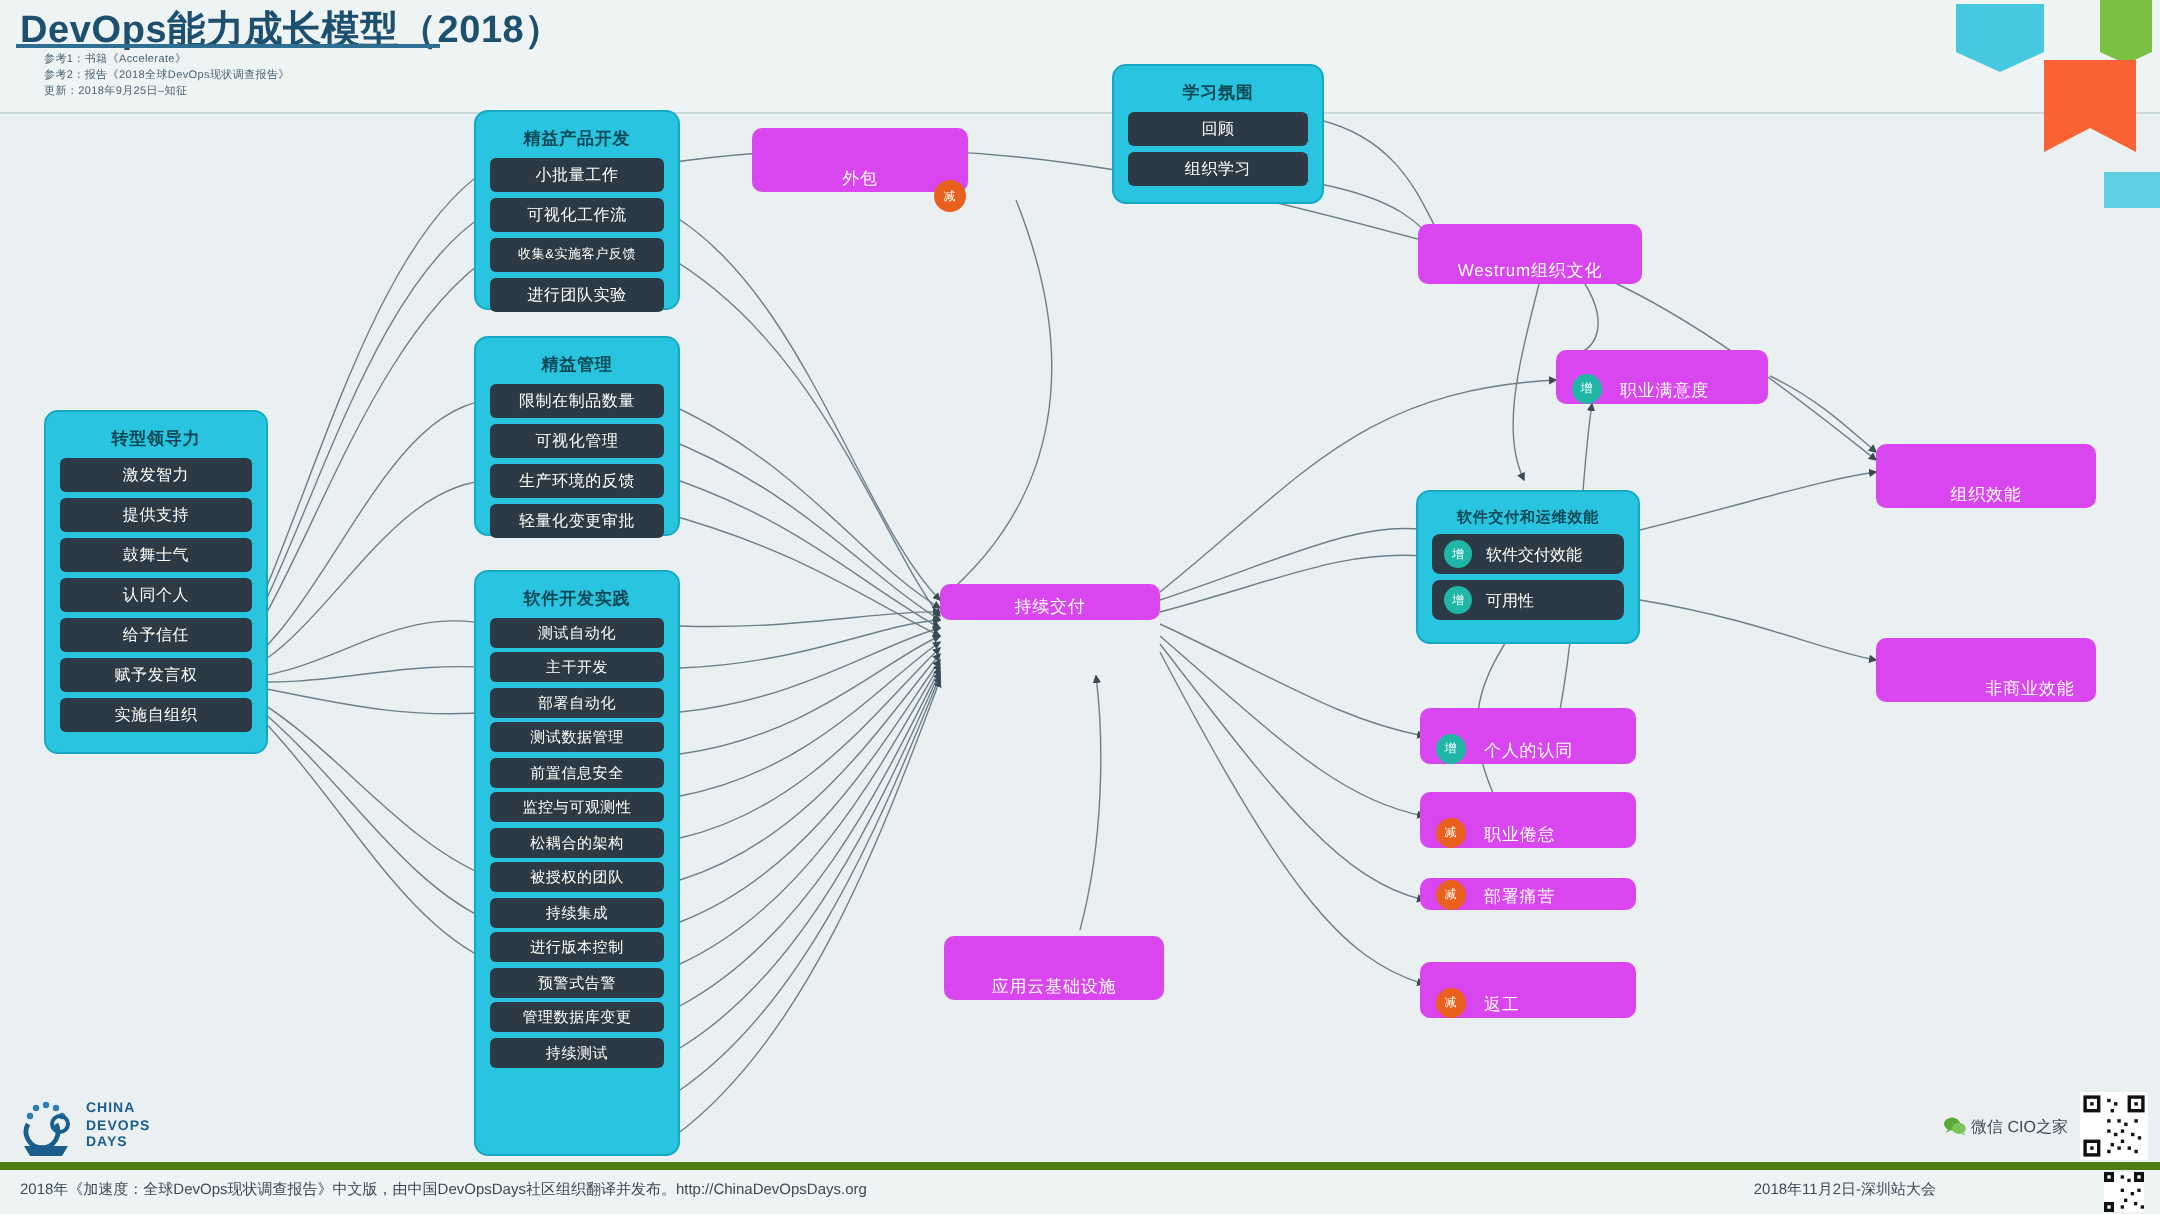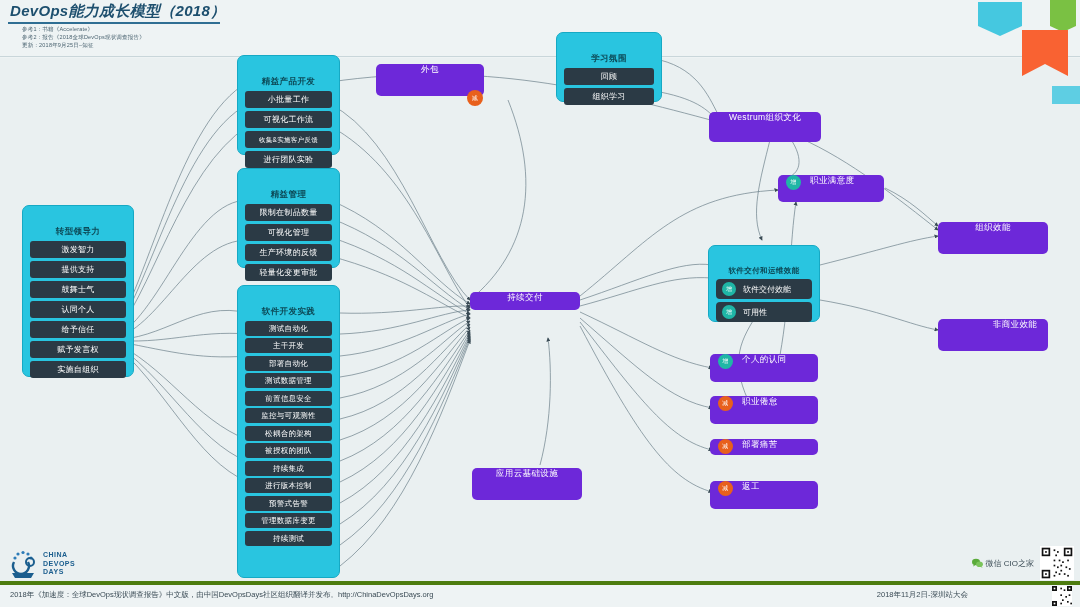--- a/index.html
+++ b/index.html
@@ -4,41 +4,41 @@
 <style>
   html,body{margin:0;padding:0;}
   body{
     width:1080px;height:607px;
     background:#eaf0f1;
     font-family:"Liberation Sans","DejaVu Sans",sans-serif;
     position:relative;overflow:hidden;
   }
   
   #header{position:absolute;left:0;top:0;width:1080px;height:58px;background:#eef3f4;}
-  #title{position:absolute;left:10px;top:2px;font-size:15px;font-weight:bold;color:#1d4f6e;letter-spacing:.3px;font-style:italic;}
+  #title{position:absolute;left:10px;top:2px;font-size:19px;font-weight:bold;color:#1d4f6e;letter-spacing:.3px;}
   #title-rule{position:absolute;left:8px;top:22px;width:212px;height:2px;background:#2f6e93;}
   .meta{position:absolute;left:22px;font-size:5.5px;color:#4a6370;letter-spacing:.2px;white-space:nowrap;}
   #meta1{top:26px;} #meta2{top:34px;} #meta3{top:42px;}
   #divider{position:absolute;left:0;top:56px;width:1080px;height:1px;background:#c9d6da;}
   
   #deco{position:absolute;right:0;top:0;width:104px;height:104px;}
   
   #edges{position:absolute;left:0;top:0;width:1080px;height:607px;}
   
   .group{position:absolute;background:#29c5e0;border:1px solid #16a9c4;border-radius:7px;box-sizing:border-box;}
-  .group-title{text-align:center;color:#0c4a57;font-size:8.5px;font-weight:bold;padding-top:20px;letter-spacing:.4px;}
+  .group-title{text-align:center;color:#0c4a57;font-size:8.5px;font-weight:bold;padding-top:8px;letter-spacing:.4px;}
   .group .item{
     margin:3px 7px;height:17px;line-height:17px;text-align:center;
     background:#2b3a45;color:#ffffff;font-size:8px;border-radius:3px;letter-spacing:.3px;
   }
   .group.tight .item{margin:2.5px 7px;height:15px;line-height:15px;font-size:7.5px;}
   
   .node{
-    position:absolute;background:#6d28d9;border-radius:5px;color:#fff;
-    font-size:8.5px;display:flex;align-items:flex-start;justify-content:center;
+    position:absolute;background:#d946ef;border-radius:5px;color:#fff;
+    font-size:8.5px;display:flex;align-items:flex-end;justify-content:center;
     letter-spacing:.4px;box-sizing:border-box;
   }
   .node.withicon{justify-content:flex-start;padding-left:8px;}
   .badge{
     width:15px;height:15px;border-radius:50%;display:inline-flex;
     align-items:center;justify-content:center;font-size:6px;color:#fff;
     margin-right:9px;flex:none;
   }
   .badge.up{background:#1fb6a6;}
   .badge.down{background:#e8601c;}

